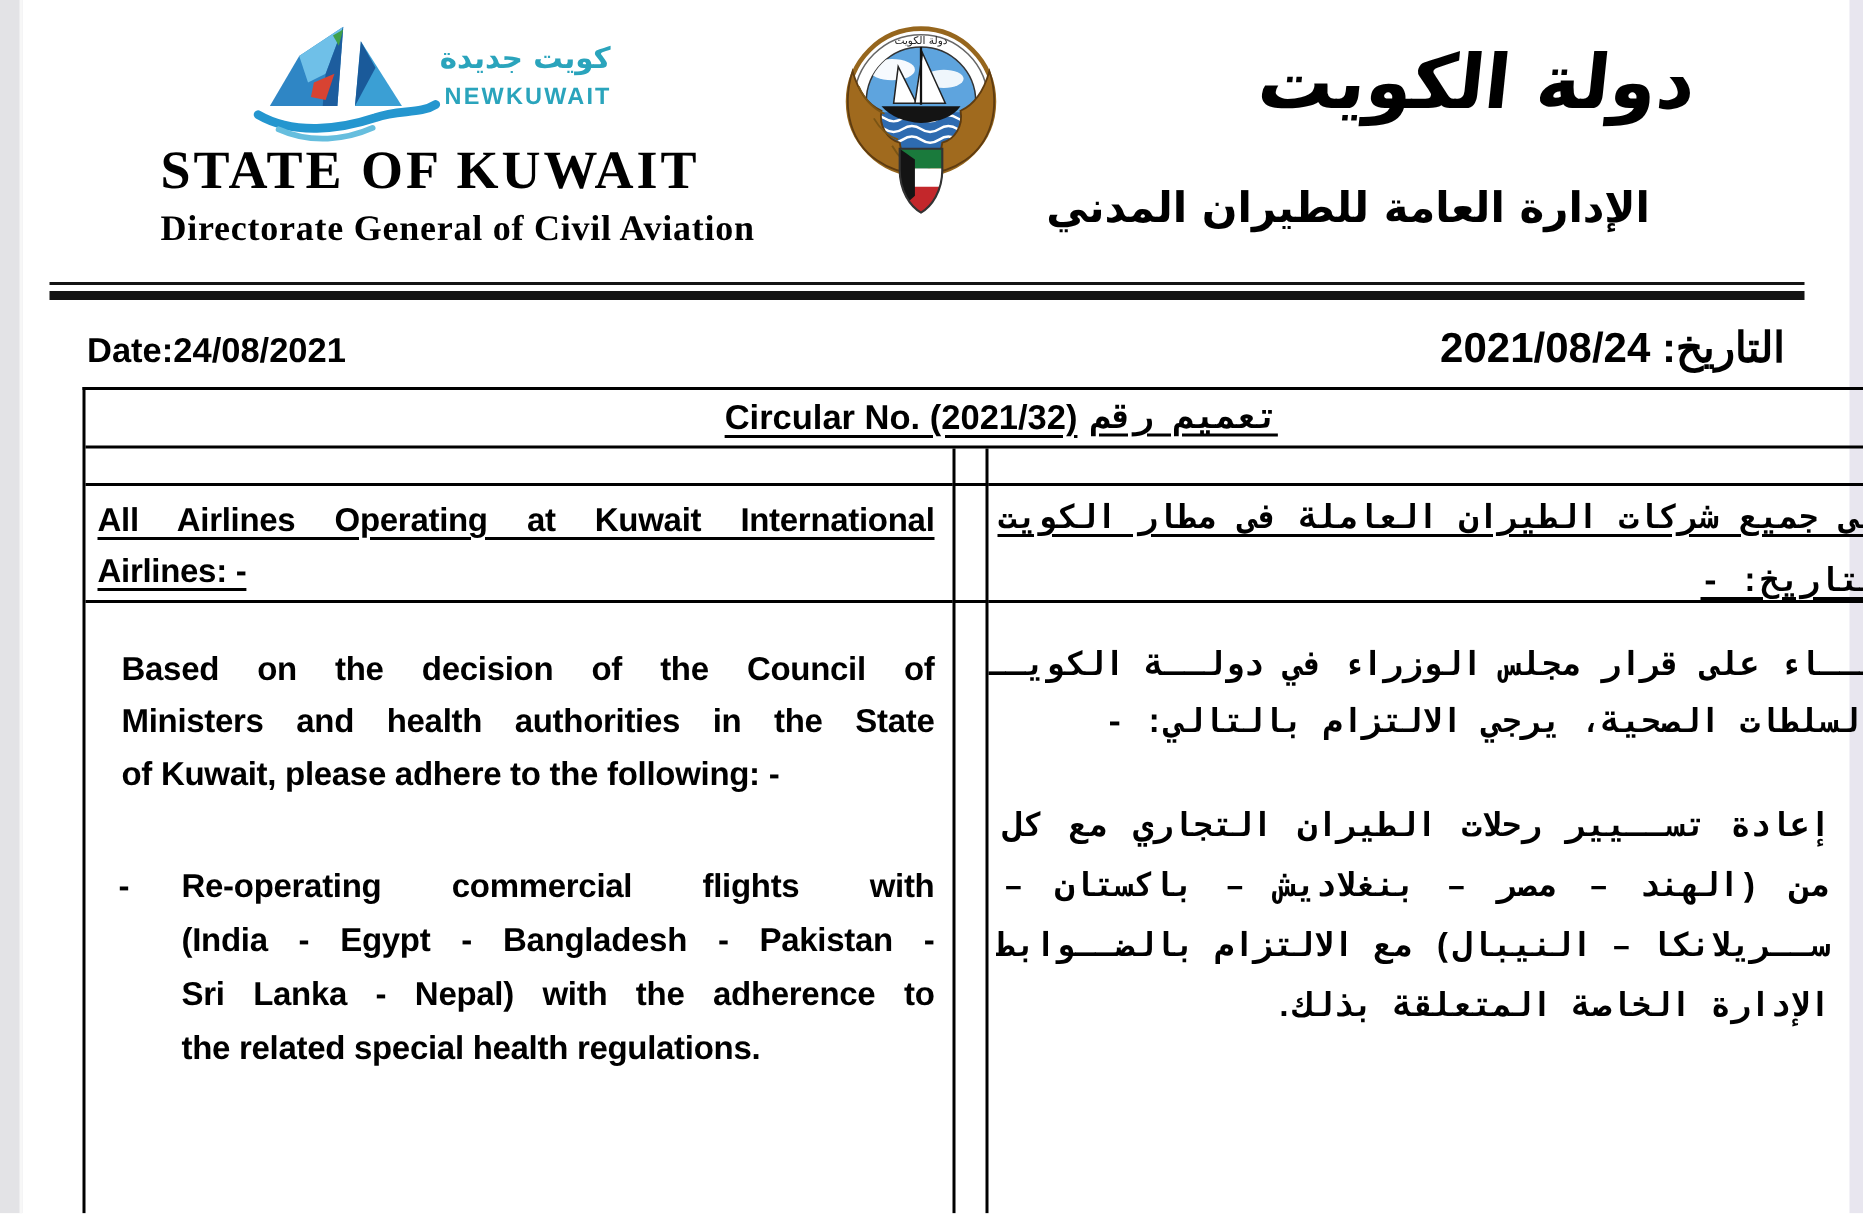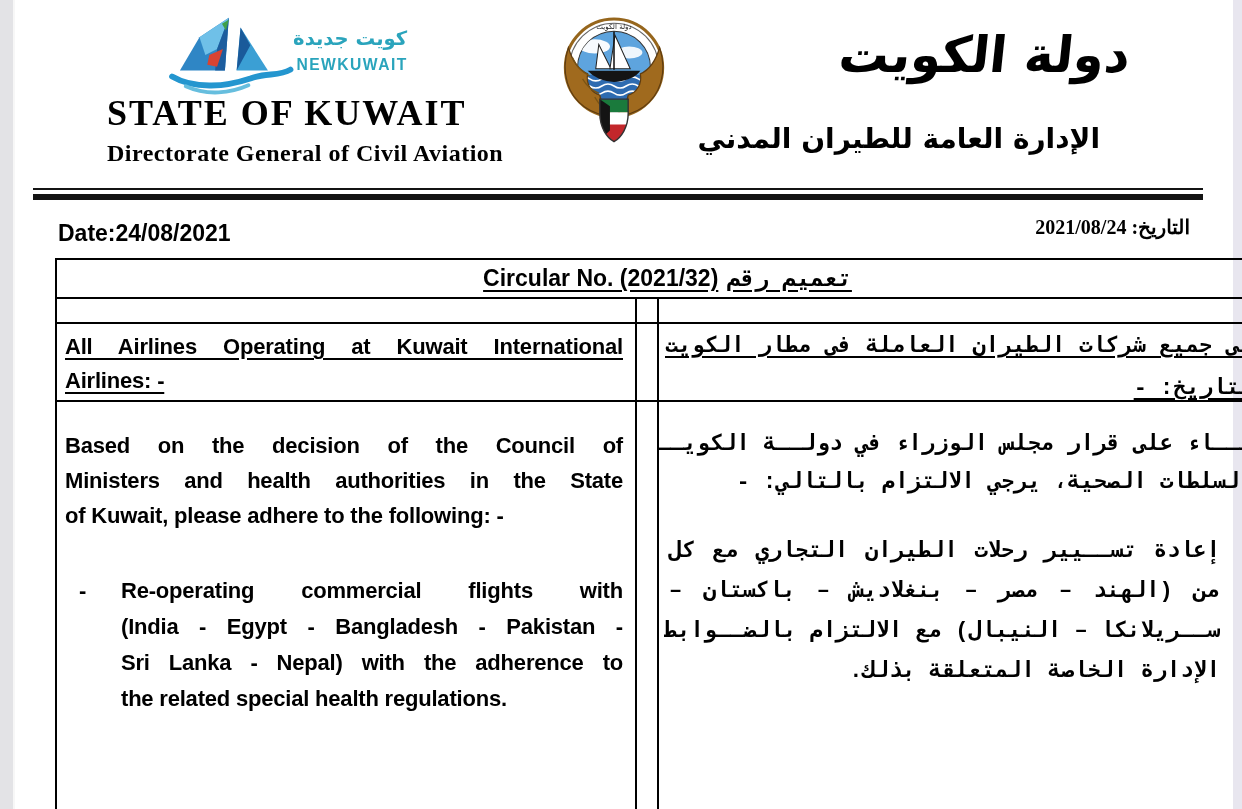--- a/index.html
+++ b/index.html
@@ -21,22 +21,22 @@
   .ar{font-family:Liberation Mono, monospace;direction:rtl;}
   .ar-state{position:absolute;right:112px;top:26px;font-family:"DejaVu Sans",sans-serif;
             font-size:50px;font-weight:bold;direction:rtl;transform:skewX(-6deg);}
   .ar-dir{position:absolute;right:142px;top:122px;font-family:"DejaVu Sans",sans-serif;
           font-size:28px;font-weight:bold;direction:rtl;}
 
   .rule-thin{position:absolute;left:33px;top:188px;width:1170px;height:2px;background:#141414;}
   .rule-thick{position:absolute;left:33px;top:194px;width:1170px;height:6px;background:#141414;}
 
   .date-en{position:absolute;left:58px;top:220px;font-size:23px;font-weight:bold;}
-  .date-ar{position:absolute;right:52px;top:215px;font-family:Liberation Serif, serif;
-           font-size:20px;font-weight:bold;direction:rtl;}
+  .date-ar{position:absolute;right:52px;top:215px;font-family:Liberation Sans, sans-serif;
+           font-size:28px;font-weight:bold;direction:rtl;}
 
   
   .ctable{position:absolute;left:55px;top:258px;width:1225px;height:551px;box-sizing:border-box;
           border:2px solid #000;border-bottom:none;display:grid;
           grid-template-columns:578px 24px 1fr;grid-template-rows:39px 25px 78px 1fr;}
   .cell{box-sizing:border-box;overflow:hidden;}
   .mid{border-left:2px solid #000;border-right:2px solid #000;}
   .bb{border-bottom:2px solid #000;}
   .th{grid-column:1/4;border-bottom:2px solid #000;display:flex;align-items:center;
       justify-content:center;gap:9px;font-size:23px;font-weight:bold;}
@@ -45,21 +45,21 @@
   .h-en{padding:6px 12px 0 8px;font-size:22px;font-weight:bold;line-height:34px;letter-spacing:-0.2px;}
   .h-ar{padding:2px 12px 0 6px;font-size:22px;font-weight:bold;line-height:42px;}
   .h-en .line,.h-ar .line{text-decoration:underline;text-underline-offset:4px;}
 
   .b-en{padding:26px 12px 0 8px;font-size:22px;font-weight:bold;}
   .b-ar{padding:24px 12px 0 10px;font-size:22px;font-weight:bold;}
   .line{white-space:nowrap;}
   .jl{text-align:justify;text-align-last:justify;}
   .ll{text-align:left;}
   .rl{text-align:right;}
-  .b-en .para .line{line-height:35px;letter-spacing:-0.2px;}
+  .b-en .para .line{line-height:35px;letter-spacing:-0.2px;margin-left:16px;}
   .b-ar .para .line{line-height:38px;}
   .bullet{position:relative;}
   .b-en .bullet{margin-top:40px;padding-left:56px;}
   .b-en .bullet .line{line-height:36px;letter-spacing:-0.2px;}
   .b-en .marker{position:absolute;left:14px;top:0;line-height:36px;}
   .b-ar .bullet{margin-top:30px;padding-right:46px;}
   .b-ar .bullet .line{line-height:40px;}
   .b-ar .marker{position:absolute;right:8px;top:0;line-height:40px;}
 </style>
 </head>

